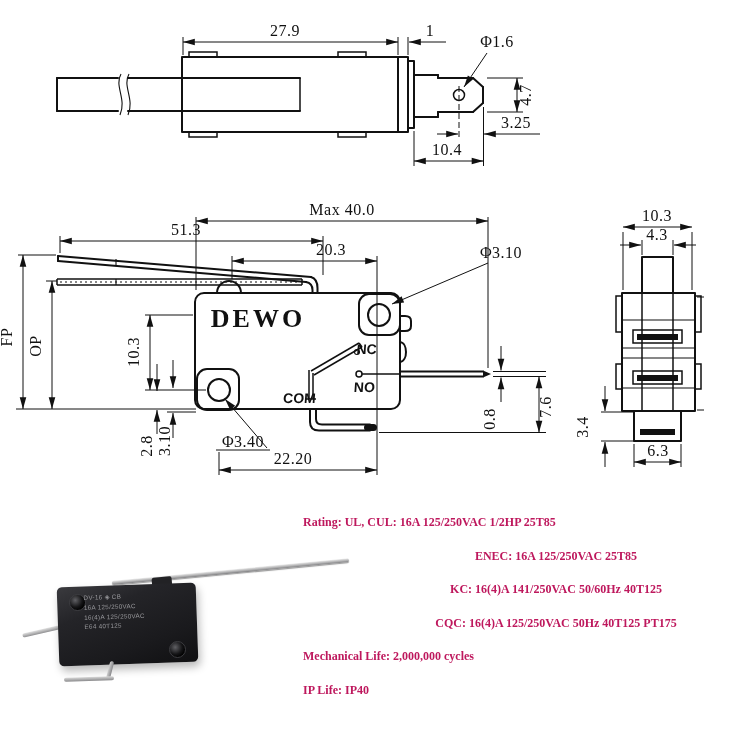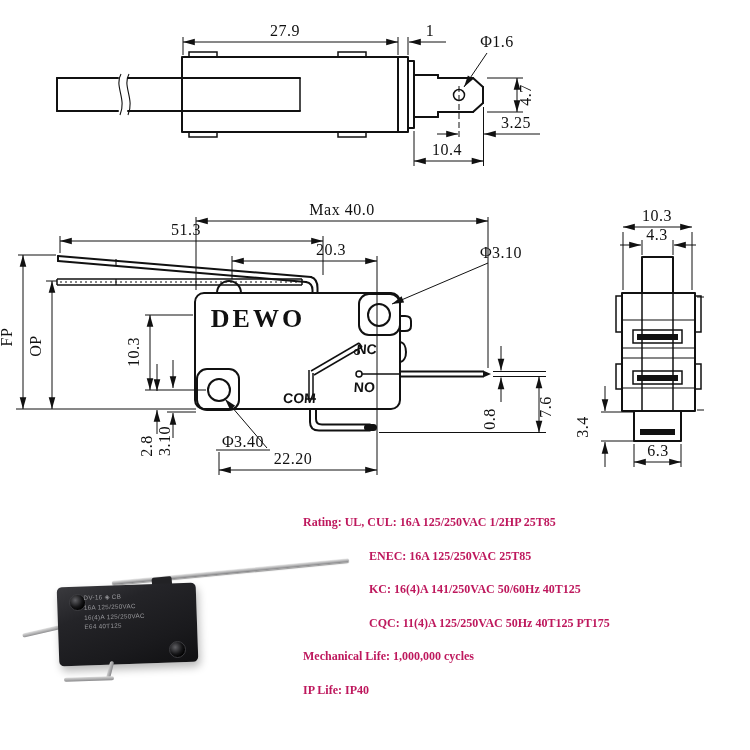--- a/index.html
+++ b/index.html
@@ -32,21 +32,21 @@
     background:linear-gradient(#d8d8d8,#8a8a8c);transform:rotate(-2deg);}
   .photo-pin-riser{position:absolute;left:108px;top:661px;width:4px;height:19px;border-radius:2px;
     background:linear-gradient(90deg,#cfcfcf,#87878a);transform:rotate(14deg);}
   .photo-marking{position:absolute;left:84px;top:591px;width:110px;transform:rotate(-2deg);
     font-family:"Liberation Sans",sans-serif;font-size:6.3px;line-height:1.55;color:#96969a;
     letter-spacing:.3px;white-space:nowrap;}
   
   .specs{position:absolute;left:303px;top:506px;width:440px;color:#be185d;
     font-family:"Liberation Serif",serif;font-size:12px;font-weight:600;}
   .spec-row{height:33.5px;line-height:33.5px;white-space:nowrap;}
-  .spec-row.indent{padding-left:66px;}
+  .spec-row.indent{padding-left:66px;text-align:center;}
 </style>
 </head>
 <body>
 
 <div id="stage">
 
 <svg width="750" height="750" viewBox="0 0 750 750">
   <defs>
     <marker id="aE" markerWidth="13" markerHeight="9" refX="12.3" refY="4.5" orient="auto" markerUnits="userSpaceOnUse">
       <path d="M12.3,4.5 L0.5,1.2 L0.5,7.8 Z" fill="#111"></path>
@@ -299,18 +299,18 @@
     <div>E64  40T125</div>
   </div>
   <div class="photo-pin-riser"></div>
   <div class="photo-pin-bottom"></div>
 </div>
 
 <div class="specs">
   <div class="spec-row">Rating:  UL, CUL: 16A 125/250VAC 1/2HP 25T85</div>
   <div class="spec-row indent">ENEC:  16A 125/250VAC 25T85</div>
   <div class="spec-row indent">KC: 16(4)A 141/250VAC 50/60Hz 40T125</div>
-  <div class="spec-row indent">CQC: 11(4)A 125/250VAC 50Hz 40T125 PT175</div>
-  <div class="spec-row">Mechanical Life: 1,000,000 cycles</div>
+  <div class="spec-row indent">CQC: 16(4)A 125/250VAC 50Hz 40T125 PT175</div>
+  <div class="spec-row">Mechanical Life: 2,000,000 cycles</div>
   <div class="spec-row">IP Life: IP40</div>
 </div>
 
 </div>
 
 </body></html>

